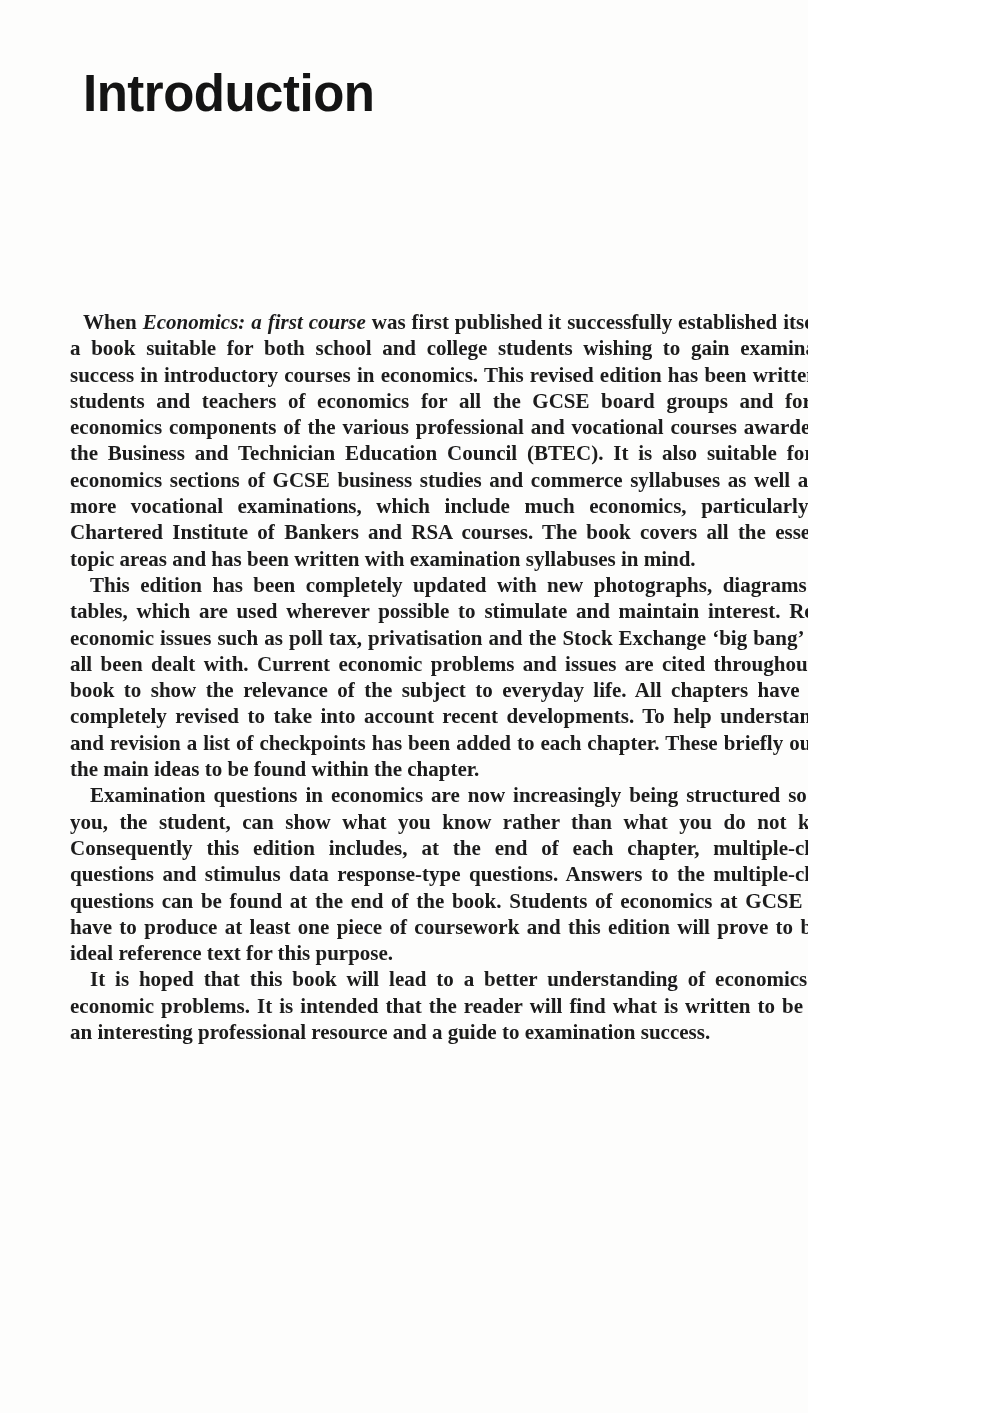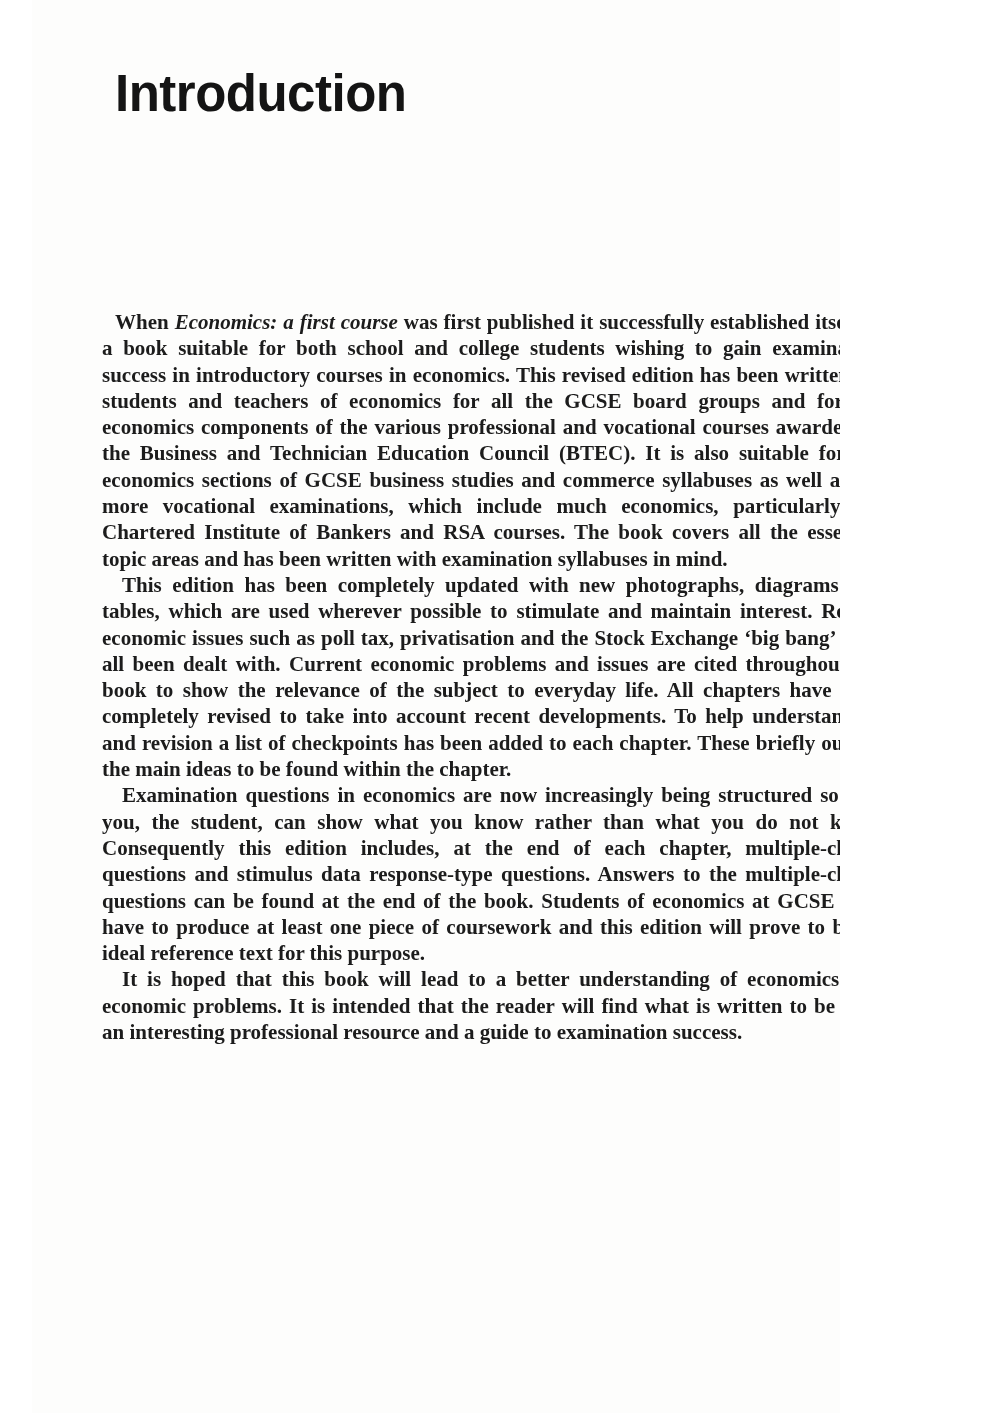--- a/index.html
+++ b/index.html
@@ -8,21 +8,20 @@
     background: #ffffff;
   }
   .page {
     position: relative;
     width: 808px;
     height: 1413px;
     background: #fdfdfc;
     overflow: hidden;
     font-family: "Liberation Serif", serif;
     color: #1c1c1c;
-    margin-left: 32px;
   }
   .page-title {
     position: absolute;
     left: 83px;
     top: 68px;
     margin: 0;
     font-family: "Liberation Sans", sans-serif;
     font-weight: bold;
     font-size: 51px;
     line-height: 1;

